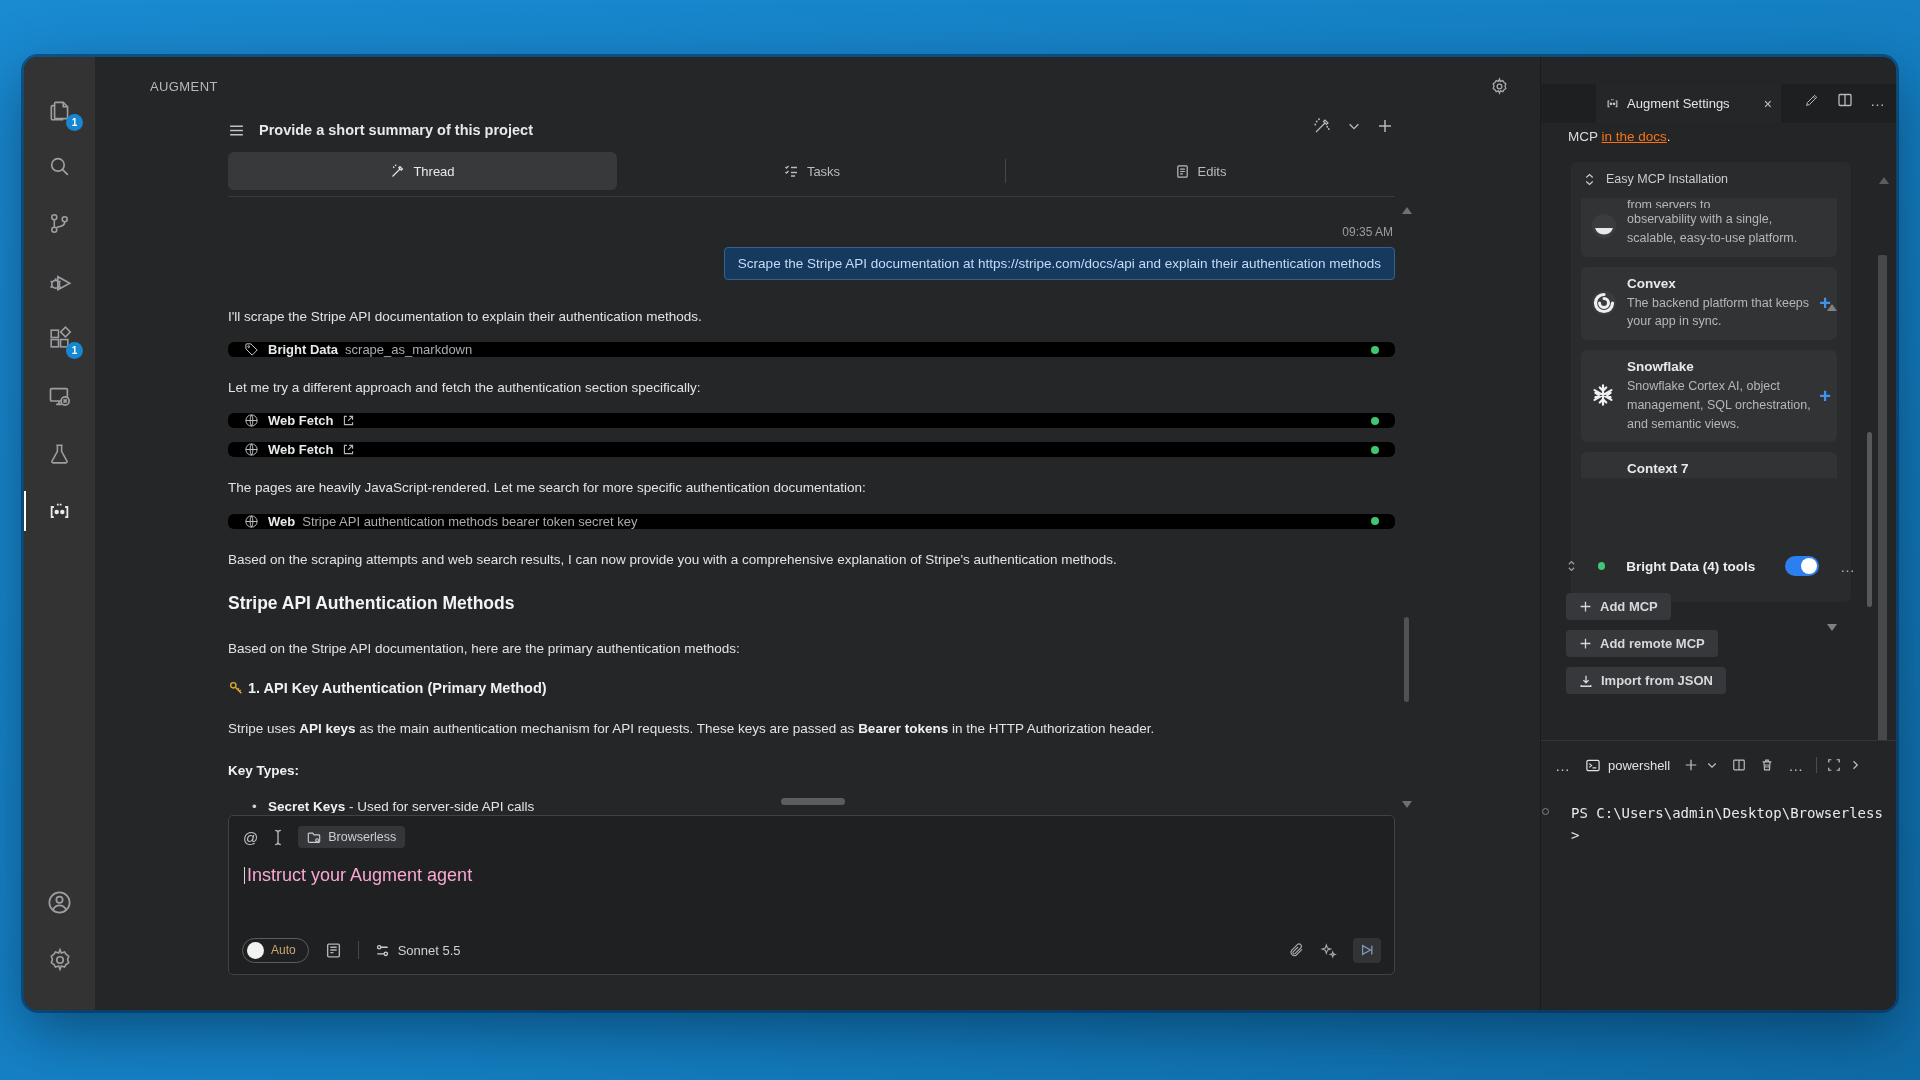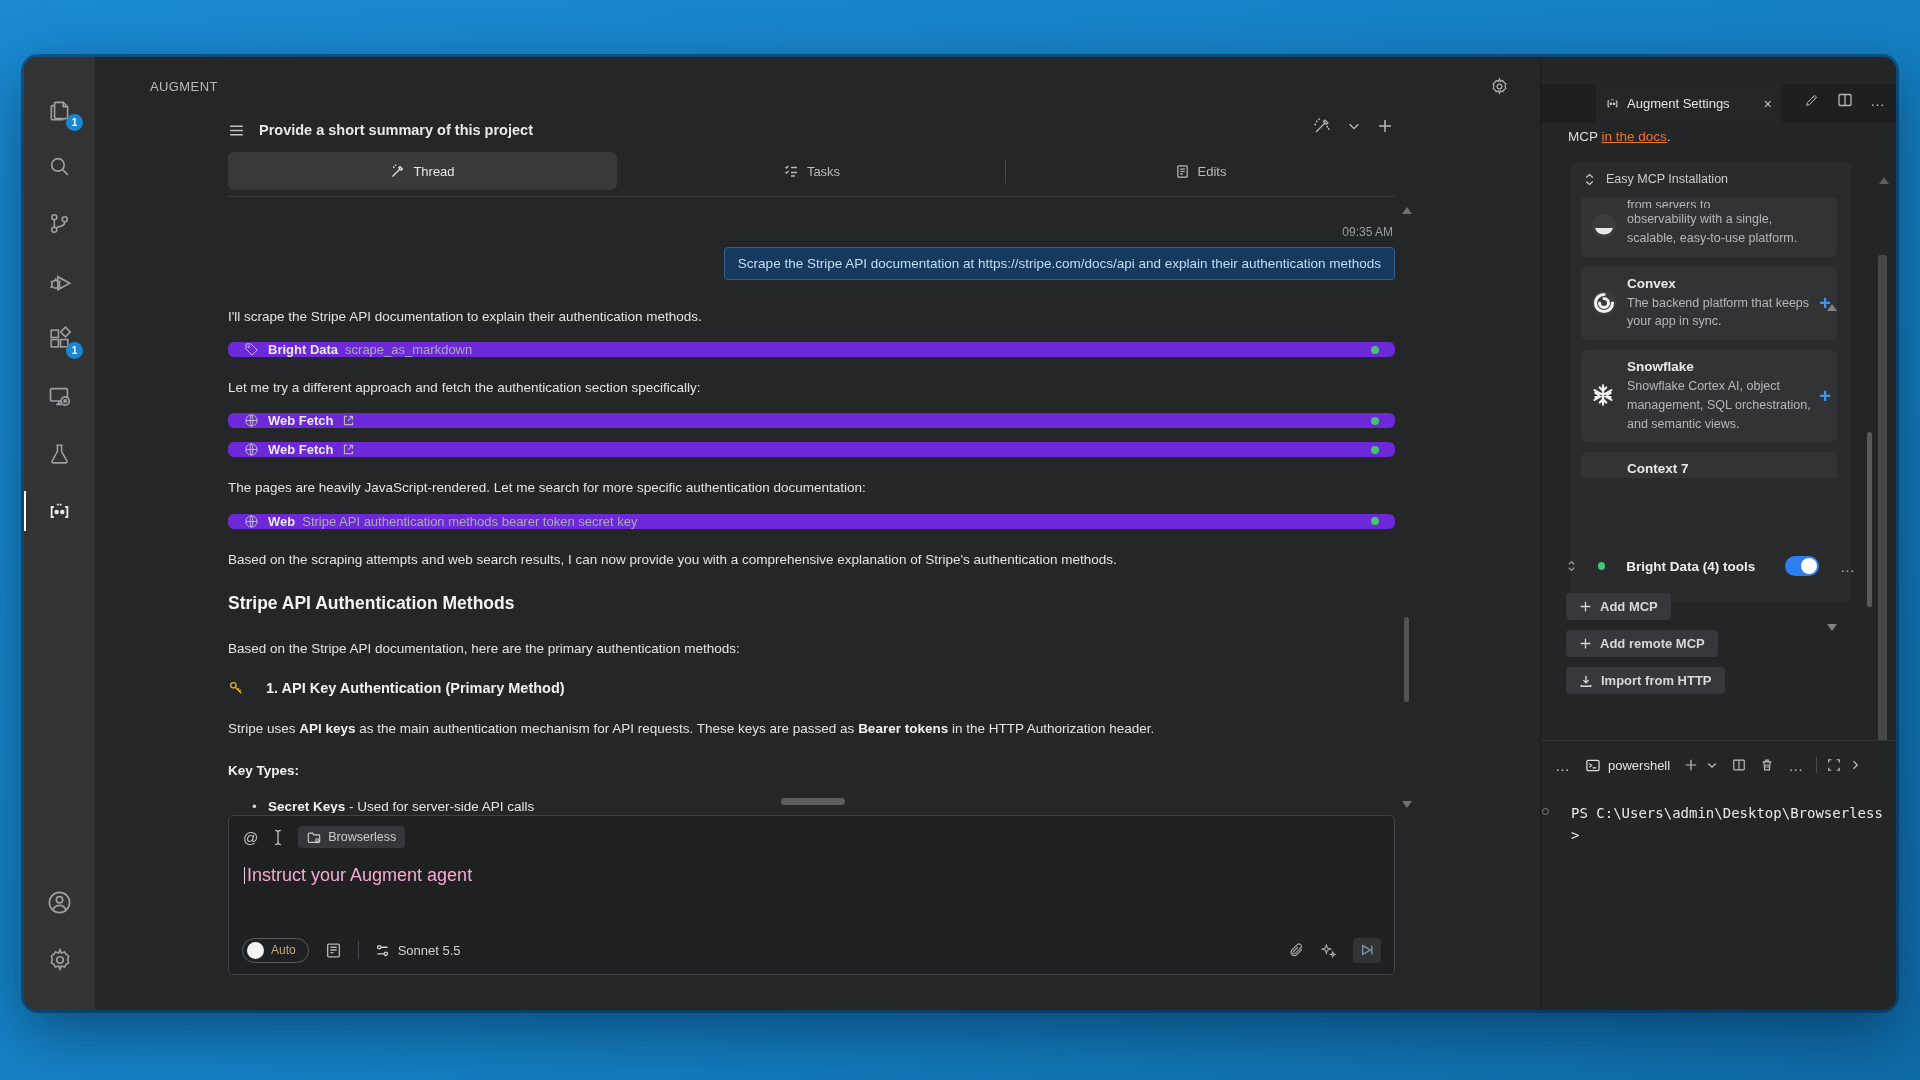--- a/index.html
+++ b/index.html
@@ -39,22 +39,22 @@
 
   
   #chat { position:absolute; left:133px; top:146px; width:1167px; height:610px; overflow:hidden;
           display:flex; flex-direction:column; }
   .msg-time { text-align:right; color:#9b9da0; font-size:12px; margin:22px 2px 8px 0; }
   .user-bubble { align-self:flex-end; max-width:980px; background:#16395e; border:1px solid #33628f;
                  border-radius:4px; padding:8px 13px; color:#c3dcf8; font-size:13.5px; margin-bottom:20px; }
   .msg-p { color:#e2e3e4; font-size:13.5px; line-height:1.35; margin:8px 0 16px 0; }
   .msg-p b, .msg-li b { color:#f0f1f2; }
   .msg-h3 { color:#f2f3f4; font-size:17.5px; font-weight:bold; margin:8px 0 18px 0; }
-  .msg-h4 { color:#eff0f1; font-size:14.5px; font-weight:bold; margin:6px 0 16px 0; display:flex; align-items:center; gap:22px; }
-  .tool-card { height:36px; background:#6d28d9; border-radius:6px; display:flex; align-items:center;
+  .msg-h4 { color:#eff0f1; font-size:14.5px; font-weight:bold; margin:6px 0 16px 0; display:flex; align-items:center; gap:4px; }
+  .tool-card { height:36px; background:#000000; border-radius:6px; display:flex; align-items:center;
                padding:0 16px; margin:0 0 14px 0; color:#d7d8da; }
   .tool-card .t-icon { color:#c3c5c7; margin-right:9px; }
   .tool-name { font-size:13px; font-weight:bold; color:#e8e9ea; white-space:nowrap; }
   .tool-detail { font-size:13px; color:#a9abae; margin-left:7px; white-space:nowrap; overflow:hidden; }
   .tool-ext { color:#b4b6b8; margin-left:8px; }
   .tool-dot { margin-left:auto; width:8px; height:8px; border-radius:50%; background:#41c56f; }
   .msg-li { color:#e2e3e4; font-size:13.5px; margin:2px 0 9px 24px; }
   .li-marker { display:inline-block; width:16px; color:#cfd0d2; }
   #chat-resize { position:absolute; left:686px; top:741px; width:64px; height:7px; background:#5c5d5f; border-radius:4px; }
 
@@ -533,21 +533,21 @@
             </svg>
           </span>
           <span>Add remote MCP</span>
         </div>
         <div class="mcp-btn">
           <span>
             <svg width="14" height="14" viewBox="0 0 16 16" fill="none" stroke="currentColor" stroke-width="1.5">
               <path d="M8 2v8M5 7l3 3 3-3M2.5 12.5v1.5h11v-1.5"></path>
             </svg>
           </span>
-          <span>Import from HTTP</span>
+          <span>Import from JSON</span>
         </div>
       </div>
 
     <div id="main-sb-up" class="sb-arrow"></div>
     <div id="main-sb-thumb"></div>
 
     <div id="terminal">
       <div id="term-head">
         <span style="margin-left:14px;font-size:15px;letter-spacing:1px">…</span>
         <span id="term-tab">

